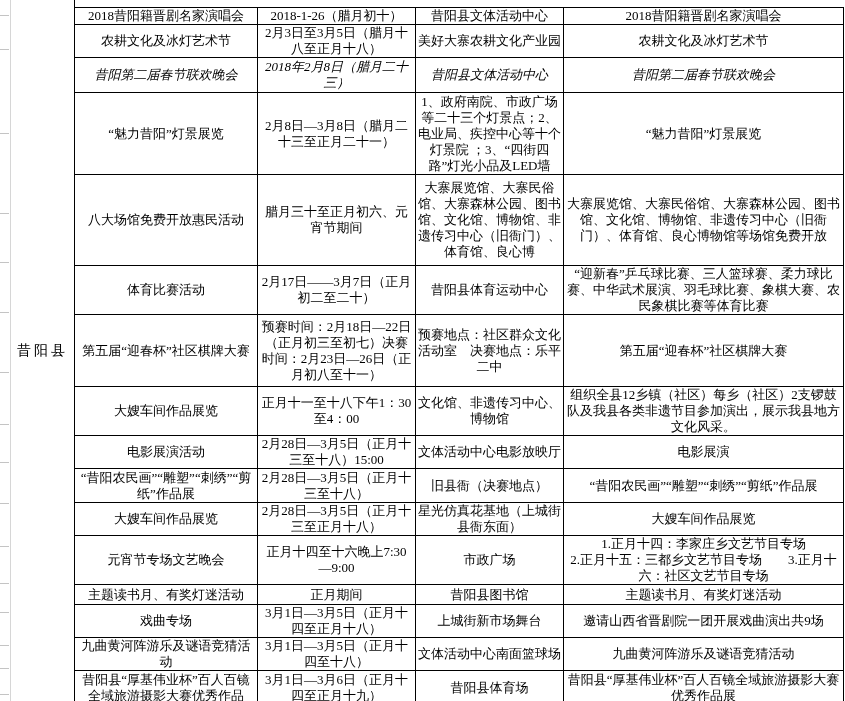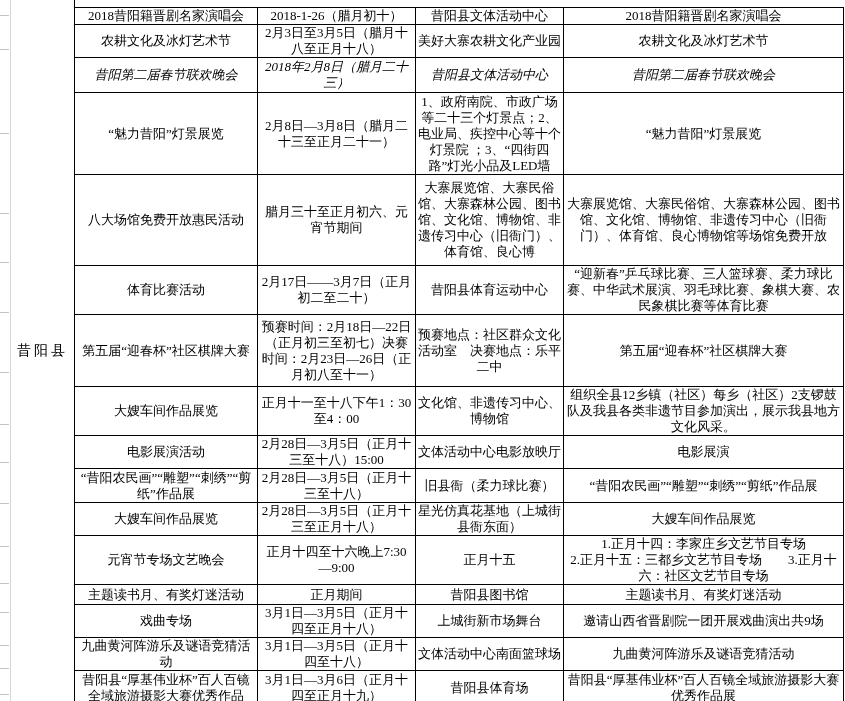--- a/index.html
+++ b/index.html
@@ -131,33 +131,33 @@
         </tr>
         <tr style="height: 32px;">
           <td>电影展演活动</td>
           <td>2月28日—3月5日（正月十三至十八）15:00</td>
           <td>文体活动中心电影放映厅</td>
           <td>电影展演</td>
         </tr>
         <tr style="height: 34px;">
           <td>“昔阳农民画”“雕塑”“刺绣”“剪纸”作品展</td>
           <td>2月28日—3月5日（正月十三至十八）</td>
-          <td>旧县衙（柔力球比赛）</td>
+          <td>旧县衙（决赛地点）</td>
           <td>“昔阳农民画”“雕塑”“刺绣”“剪纸”作品展</td>
         </tr>
         <tr style="height: 32px;">
           <td>大嫂车间作品展览</td>
           <td>2月28日—3月5日（正月十三至正月十八）</td>
           <td>星光仿真花基地（上城街县衙东面）</td>
           <td>大嫂车间作品展览</td>
         </tr>
         <tr style="height: 49px;">
           <td>元宵节专场文艺晚会</td>
           <td>正月十四至十六晚上7:30—9:00</td>
-          <td>正月十五</td>
+          <td>市政广场</td>
           <td>1.正月十四：李家庄乡文艺节目专场
 2.正月十五：三都乡文艺节目专场　　3.正月十六：社区文艺节目专场</td>
         </tr>
         <tr style="height: 20px;">
           <td>主题读书月、有奖灯迷活动</td>
           <td>正月期间</td>
           <td>昔阳县图书馆</td>
           <td>主题读书月、有奖灯迷活动</td>
         </tr>
         <tr style="height: 32px;">

